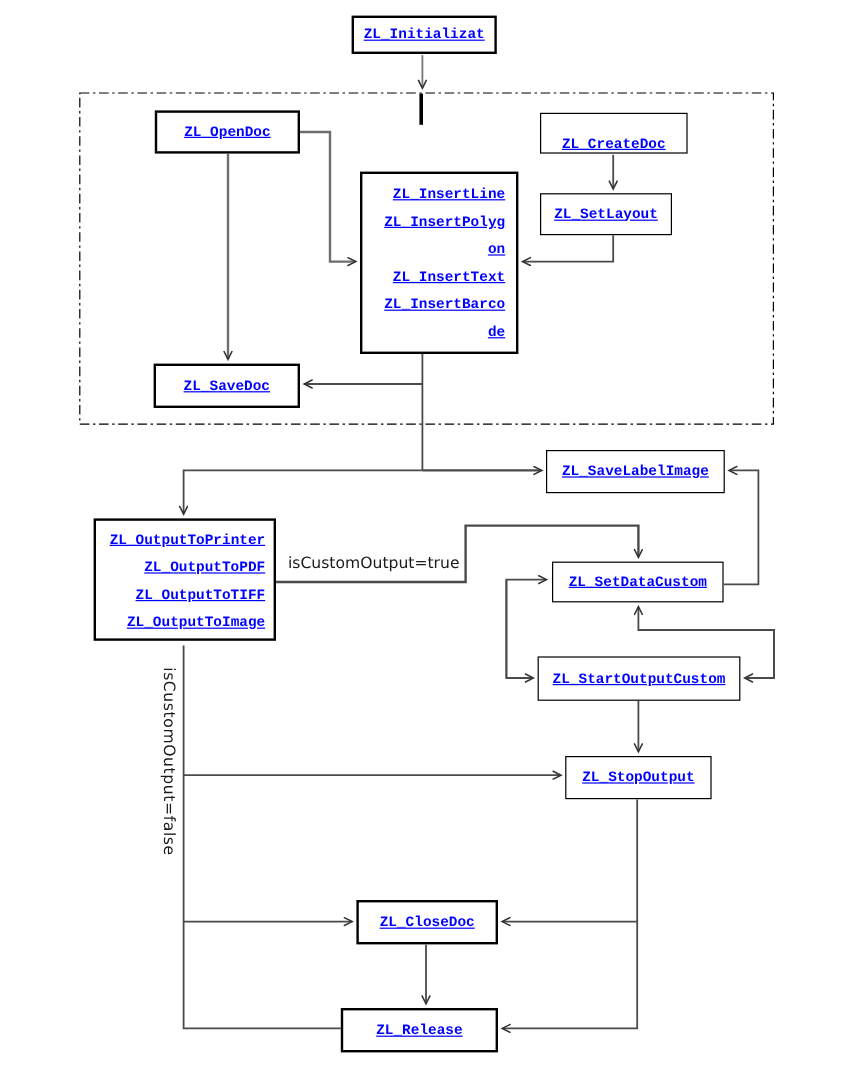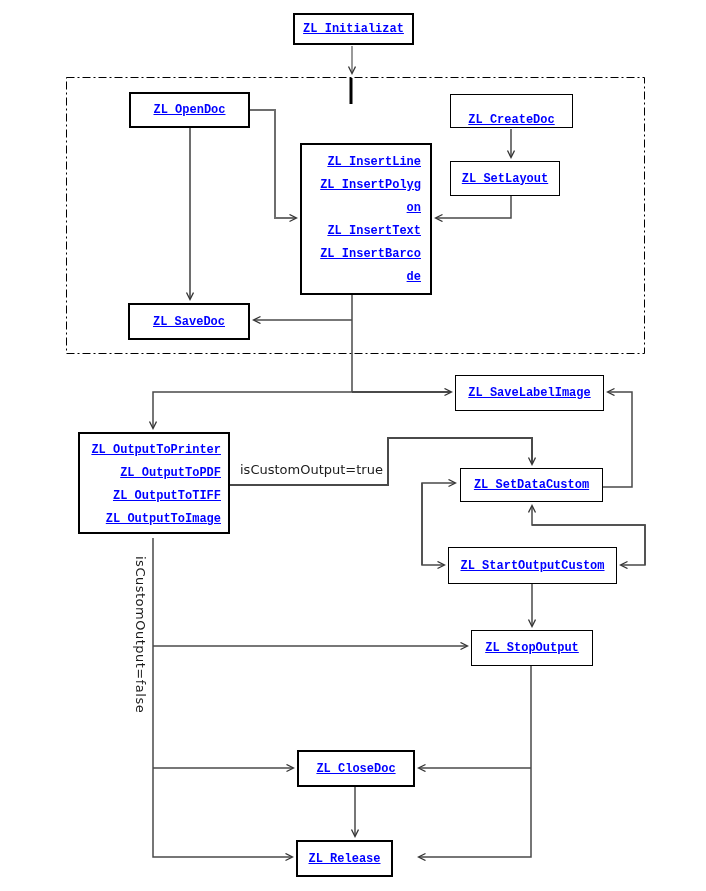--- a/index.html
+++ b/index.html
@@ -161,20 +161,20 @@
   </div>
 
   <div class="node" style="left:471px;top:630px;width:122px;height:36px;">
     <span class="link">ZL_StopOutput</span>
   </div>
 
   <div class="node" style="left:297px;top:750px;width:118px;height:37px;border-width:2px;">
     <span class="link">ZL_CloseDoc</span>
   </div>
 
-  <div class="node thick" style="left:296px;top:840px;width:97px;height:37px;justify-content:center;">
+  <div class="node thick" style="left:284px;top:840px;width:131px;height:37px;justify-content:center;">
     <span class="link">ZL_Release</span>
   </div>
 
   <div class="edge-label" style="left:224px;top:462px;margin-left:16px;">isCustomOutput=true</div>
   <div class="edge-label vertical" style="left:133px;top:556px;height:160px;">isCustomOutput=false</div>
 
 </div>
 
 </body></html>

